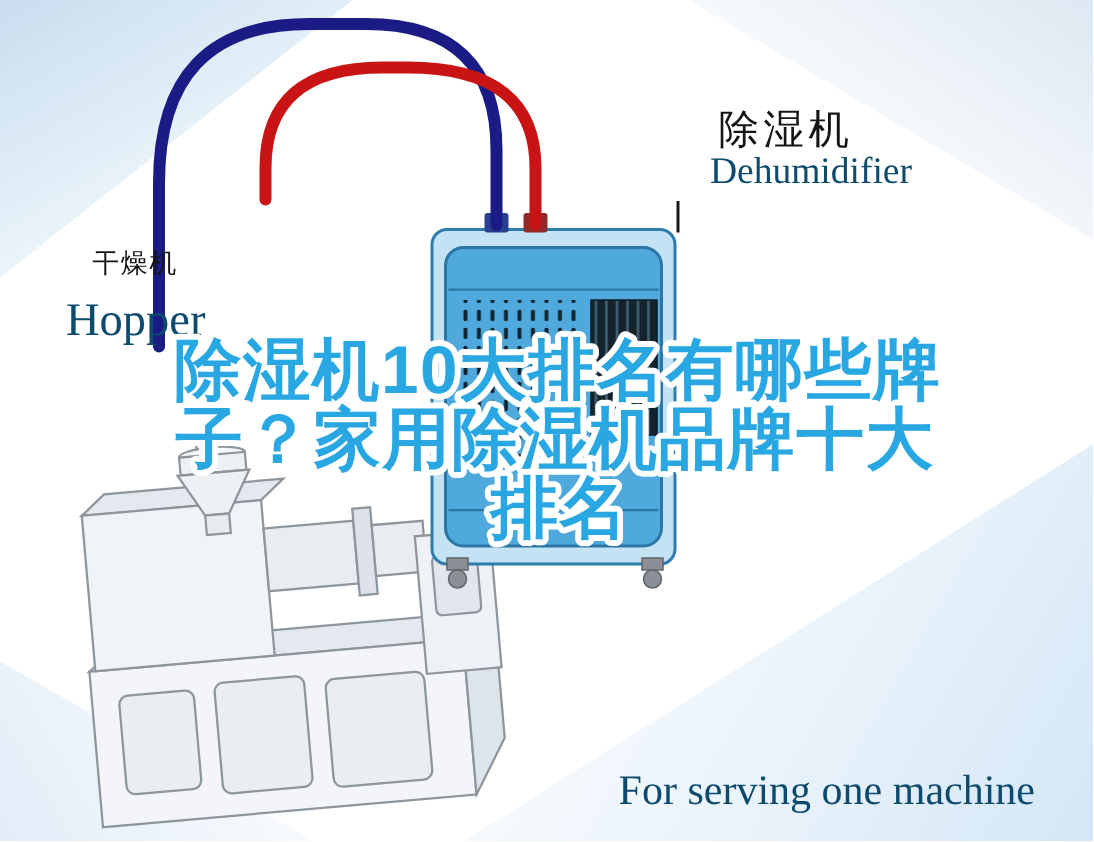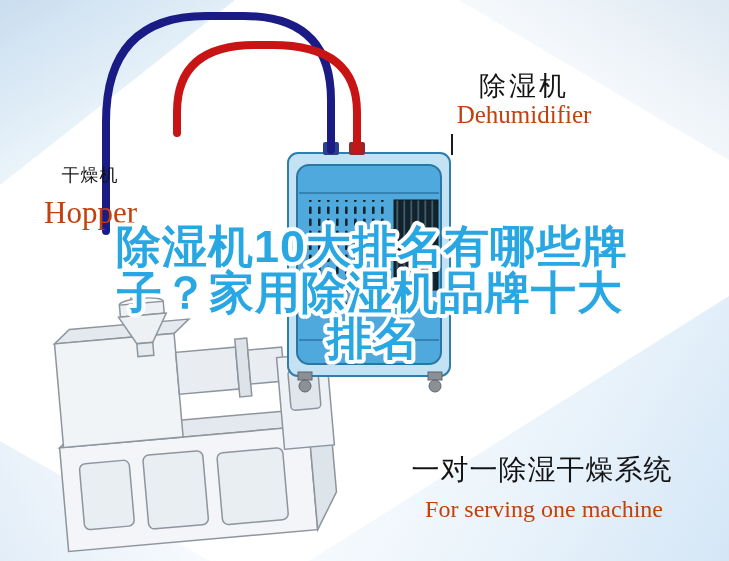--- a/index.html
+++ b/index.html
@@ -15,34 +15,34 @@
   .bg-br{position:absolute;right:0;bottom:0;width:420px;height:265px;z-index:0;
          background:linear-gradient(300deg,#d4e6f6 0%,#ebf4fb 45%,rgba(255,255,255,0) 100%);
          clip-path:polygon(100% 100%,100% 0,0 100%);}
   .bg-bl{position:absolute;left:0;bottom:0;width:210px;height:120px;z-index:0;
          background:linear-gradient(60deg,#e2edf8,rgba(255,255,255,0));
          clip-path:polygon(0 100%,0 0,100% 100%);}
 
   svg.art{position:absolute;left:0;top:0;z-index:1;}
 
   .cn-label{position:absolute;z-index:3;font-weight:normal;color:#141414;text-align:center;}
-  .en-label{position:absolute;z-index:3;color:#c2410c;text-align:center;
+  .en-label{position:absolute;z-index:3;color:#0c4a6e;text-align:right;
             font-family:"Liberation Serif","DejaVu Serif",serif;}
   #label-dehumidifier-cn{left:448px;top:68px;width:152px;font-size:27px;letter-spacing:3px;}
   #label-dehumidifier-en{left:440px;top:101px;width:168px;font-size:25px;}
   #label-hopper-cn{left:46px;top:163px;width:88px;font-size:18px;letter-spacing:1px;}
   #label-hopper-en{left:44px;top:195px;width:92px;font-size:31px;}
 
   svg.title{position:absolute;left:0;top:212px;z-index:4;}
   .title-text{font-family:"Liberation Sans","DejaVu Sans",sans-serif;font-weight:bold;
               font-size:45px;letter-spacing:1px;stroke:#ffffff;stroke-width:8px;
               paint-order:stroke;stroke-linejoin:round;text-anchor:middle;}
 
   #caption-cn{left:390px;top:451px;width:304px;font-size:28px;letter-spacing:1px;}
-  #caption-en{left:398px;top:496px;width:292px;font-size:24px;}
+  #caption-en{left:398px;top:512px;width:292px;font-size:28px;}
 </style>
 </head>
 <body>
 
 <div id="stage">
 
   <div class="bg-tl"></div>
   <div class="bg-tr"></div>
   <div class="bg-br"></div>
   <div class="bg-bl"></div>
@@ -108,16 +108,15 @@
   <div class="en-label" id="label-dehumidifier-en">Dehumidifier</div>
   <div class="cn-label" id="label-hopper-cn">干燥机</div>
   <div class="en-label" id="label-hopper-en">Hopper</div>
 
   <svg class="title" width="729" height="165" viewBox="0 0 729 165">
     <text x="372" y="50" class="title-text" fill="#29a7e2">除湿机10大排名有哪些牌</text>
     <text x="370" y="96" class="title-text" fill="#29a7e2">子？家用除湿机品牌十大</text>
     <text x="373" y="142" class="title-text" fill="#29a7e2">排名</text>
   </svg>
 
-  <div class="cn-label" id="caption-cn">一对一除湿干燥系统</div>
   <div class="en-label" id="caption-en">For serving one machine</div>
 
 </div>
 
 </body></html>

